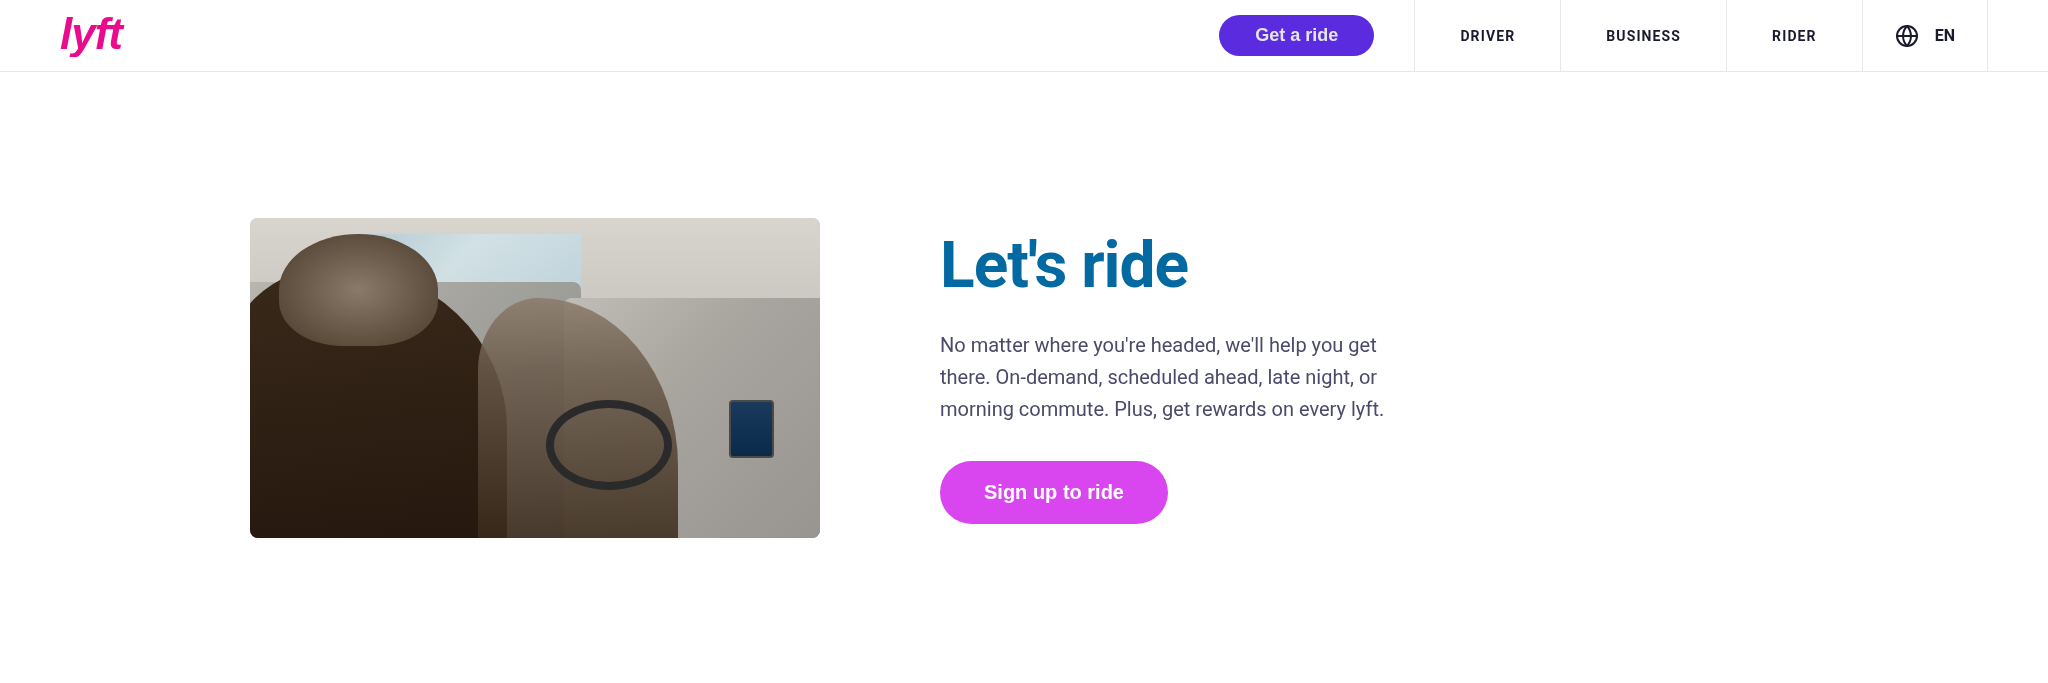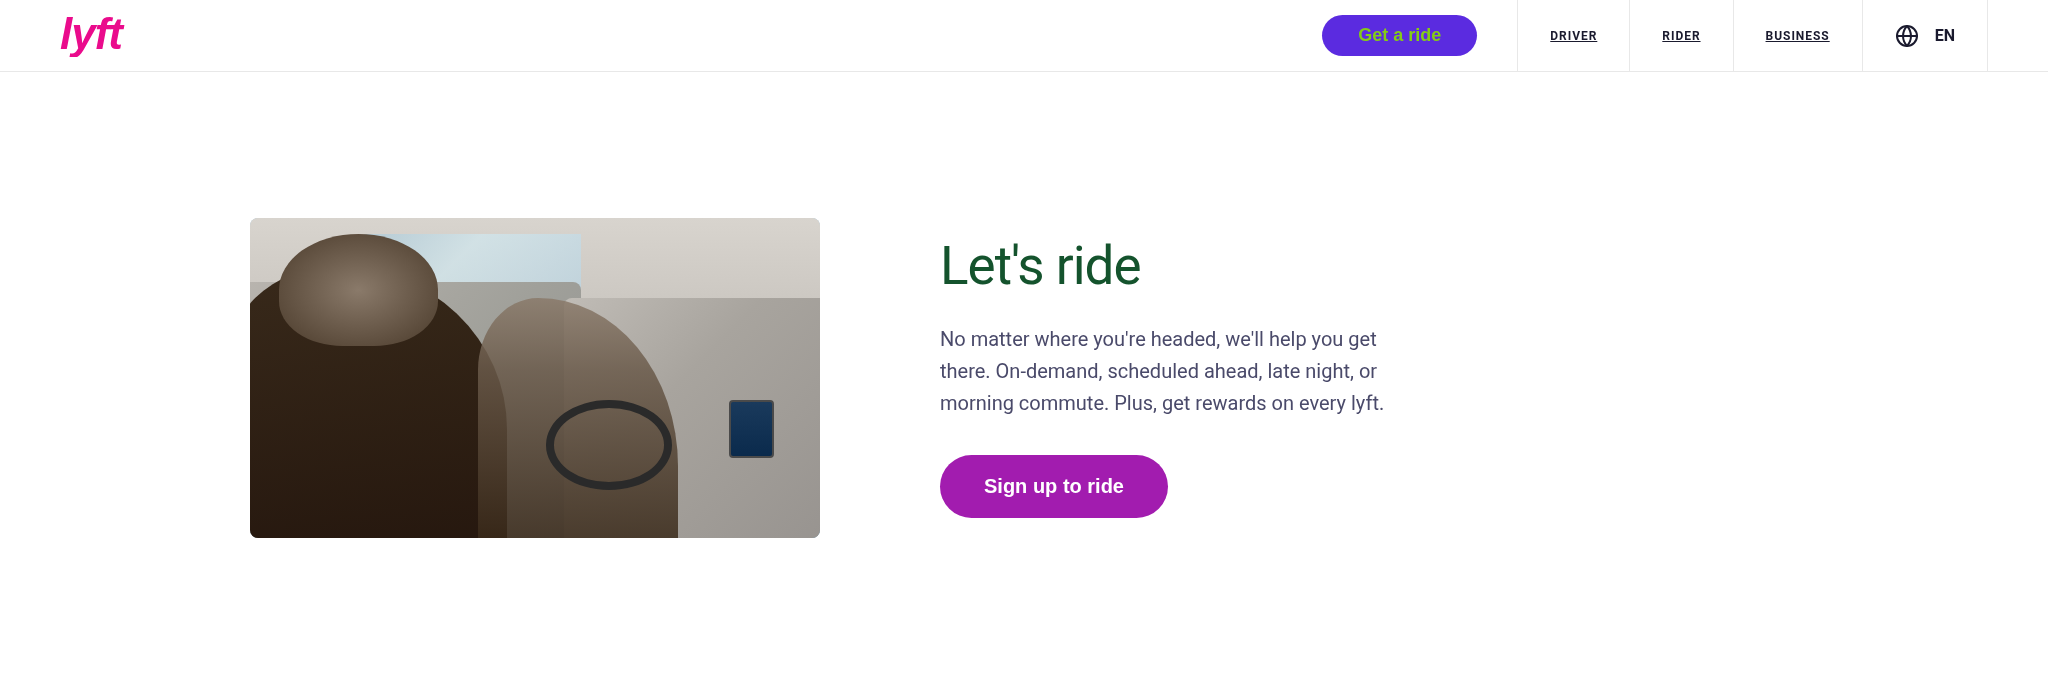--- a/index.html
+++ b/index.html
@@ -33,51 +33,50 @@
       font-weight: 900;
       color: #ea0b8c;
       letter-spacing: -1px;
       font-style: italic;
       line-height: 1;
     }
     
 
     .get-ride-btn {
       background: #5b2be0;
-      color: #84cc16;
+      color: #e5e5e5;
       border: none;
       border-radius: 50px;
       padding: 10px 36px;
       font-size: 18px;
       font-weight: 700;
       cursor: pointer;
       margin-right: 40px;
       white-space: nowrap;
     }
 
     nav {
       display: flex;
       align-items: center;
       height: 100%;
     }
 
     .nav-item {
       display: flex;
       align-items: center;
       height: 100%;
-      padding: 0 32px;
-      font-size: 12px;
+      padding: 0 45px;
+      font-size: 14px;
       font-weight: 700;
       color: #1a1a2e;
       letter-spacing: 0.08em;
       text-transform: uppercase;
       border-left: 1px solid #e8e8e8;
       cursor: pointer;
       white-space: nowrap;
-      text-decoration: underline;
     }
 
     .nav-item-lang {
       display: flex;
       align-items: center;
       gap: 16px;
       border-left: 1px solid #e8e8e8;
       border-right: 1px solid #e8e8e8;
       padding: 0 32px;
       height: 100%;
@@ -208,37 +207,37 @@
 
     
     .hero-content {
       flex: 1;
       display: flex;
       flex-direction: column;
       gap: 28px;
     }
 
     .hero-title {
-      font-size: 53px;
-      font-weight: 400;
-      color: #14532d;
+      font-size: 64px;
+      font-weight: 700;
+      color: #0369a1;
       line-height: 1.1;
       letter-spacing: -1px;
     }
 
     .hero-description {
       font-size: 20px;
       color: #4a4a6a;
       line-height: 1.6;
       max-width: 480px;
     }
 
     .sign-up-btn {
       display: inline-block;
-      background: #a21caf;
+      background: #d946ef;
       color: #fff;
       border: none;
       border-radius: 50px;
       padding: 20px 44px;
       font-size: 20px;
       font-weight: 700;
       cursor: pointer;
       width: fit-content;
       margin-top: 8px;
     }
@@ -260,22 +259,22 @@
 
         <text x="0" y="40" font-family="Arial Black, sans-serif" font-style="italic" font-weight="900" font-size="44" fill="#ea0b8c">lyft</text>
       </svg>
     </div>
   </div>
 
   <button class="get-ride-btn">Get a ride</button>
 
   <nav>
     <div class="nav-item">DRIVER</div>
+    <div class="nav-item">BUSINESS</div>
     <div class="nav-item">RIDER</div>
-    <div class="nav-item">BUSINESS</div>
     <div class="nav-item-lang">
       <svg class="globe-icon" viewBox="0 0 24 24" fill="none" stroke="#1a1a2e" stroke-width="2" stroke-linecap="round" stroke-linejoin="round">
         <circle cx="12" cy="12" r="10"></circle>
         <line x1="2" y1="12" x2="22" y2="12"></line>
         <path d="M12 2a15.3 15.3 0 0 1 4 10 15.3 15.3 0 0 1-4 10 15.3 15.3 0 0 1-4-10 15.3 15.3 0 0 1 4-10z"></path>
       </svg>
       <span>EN</span>
     </div>
   </nav>
 </header>

